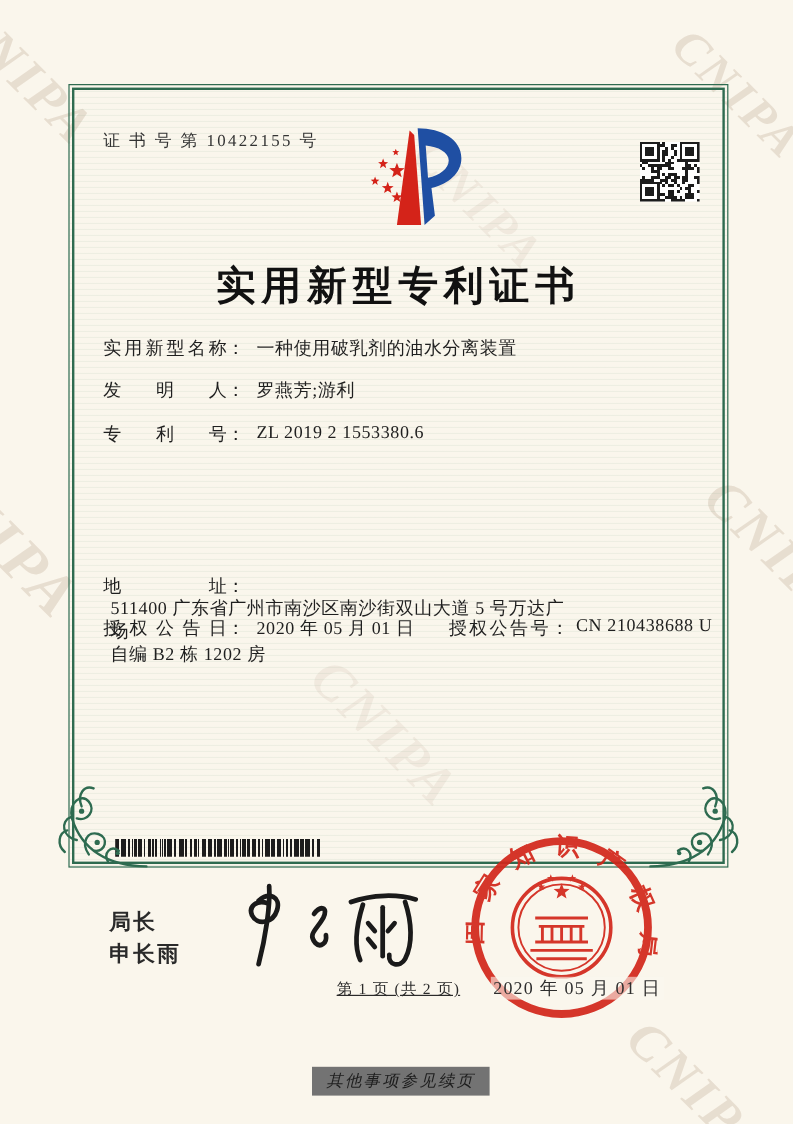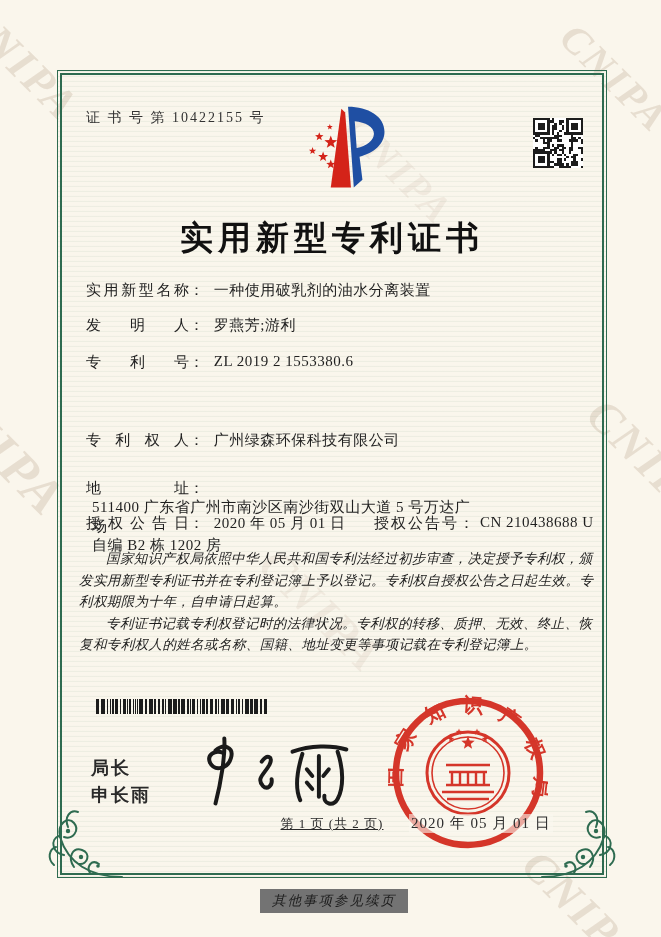--- a/index.html
+++ b/index.html
@@ -19,21 +19,21 @@
     color:rgba(193,172,152,0.33);
     letter-spacing:3px;
     transform:rotate(45deg);
     transform-origin:left top;
     white-space:nowrap;
     z-index:0;
   }
   .wm.faint { color:rgba(193,172,152,0.17); }
   
   .frame {
-    position:absolute; left:57px; top:70px; width:550px; height:808px;
+    position:absolute; left:57px; top:70px; width:550px; height:653px;
     border:1px solid #2e6b50;
     background:
       repeating-linear-gradient(0deg,
         rgba(105,150,120,0.085) 0px, rgba(105,150,120,0.085) 1px,
         rgba(160,190,165,0.03) 1px, transparent 2px, transparent 5px);
     z-index:1;
   }
   .frame::before {
     content:""; position:absolute; inset:2px;
     border:2.5px solid #2e6b50; pointer-events:none;
@@ -315,40 +315,32 @@
     <span class="flabel">发明人</span><span class="colon">：</span>
     <span class="fvalue">罗燕芳;游利</span>
   </div>
 
   <div class="row" style="top:282px">
     <span class="flabel">专利号</span><span class="colon">：</span>
     <span class="fvalue">ZL 2019 2 1553380.6</span>
   </div>
 
 
-  <div class="row" style="top:360px">
-    <span class="flabel">专利权人</span><span class="colon">：</span>
-    <span class="fvalue">广州绿森环保科技有限公司</span>
-  </div>
 
   <div class="row" style="top:408px">
     <span class="flabel">地址</span><span class="colon">：</span>
     <span class="fvalue" style="max-width:385px"><span class="vline">511400 广东省广州市南沙区南沙街双山大道 5 号万达广场</span><span class="vline">自编 B2 栋 1202 房</span></span>
   </div>
 
   <div class="row" style="top:443px">
     <span class="flabel">授权公告日</span><span class="colon">：</span>
     <span class="fvalue">2020 年 05 月 01 日</span>
     <span class="col2"><span class="flabel2">授权公告号</span><span class="colon">：</span><span class="fvalue">CN 210438688 U</span></span>
   </div>
 
-  <div class="legal">
-    <p>国家知识产权局依照中华人民共和国专利法经过初步审查，决定授予专利权，颁发实用新型专利证书并在专利登记簿上予以登记。专利权自授权公告之日起生效。专利权期限为十年，自申请日起算。</p>
-    <p>专利证书记载专利权登记时的法律状况。专利权的转移、质押、无效、终止、恢复和专利权人的姓名或名称、国籍、地址变更等事项记载在专利登记簿上。</p>
-  </div>
 
   <svg class="barcode" viewBox="0 0 172 15" preserveAspectRatio="none" shape-rendering="crispEdges">
     <g id="barcode-bars" fill="#1c1c1c">
         <rect x="0" y="0" width="3" height="15"></rect>
         <rect x="5" y="0" width="4" height="15"></rect>
         <rect x="11" y="0" width="1" height="15"></rect>
         <rect x="14" y="0" width="1" height="15"></rect>
         <rect x="16" y="0" width="2" height="15"></rect>
         <rect x="19" y="0" width="3" height="15"></rect>
         <rect x="24" y="0" width="1" height="15"></rect>

